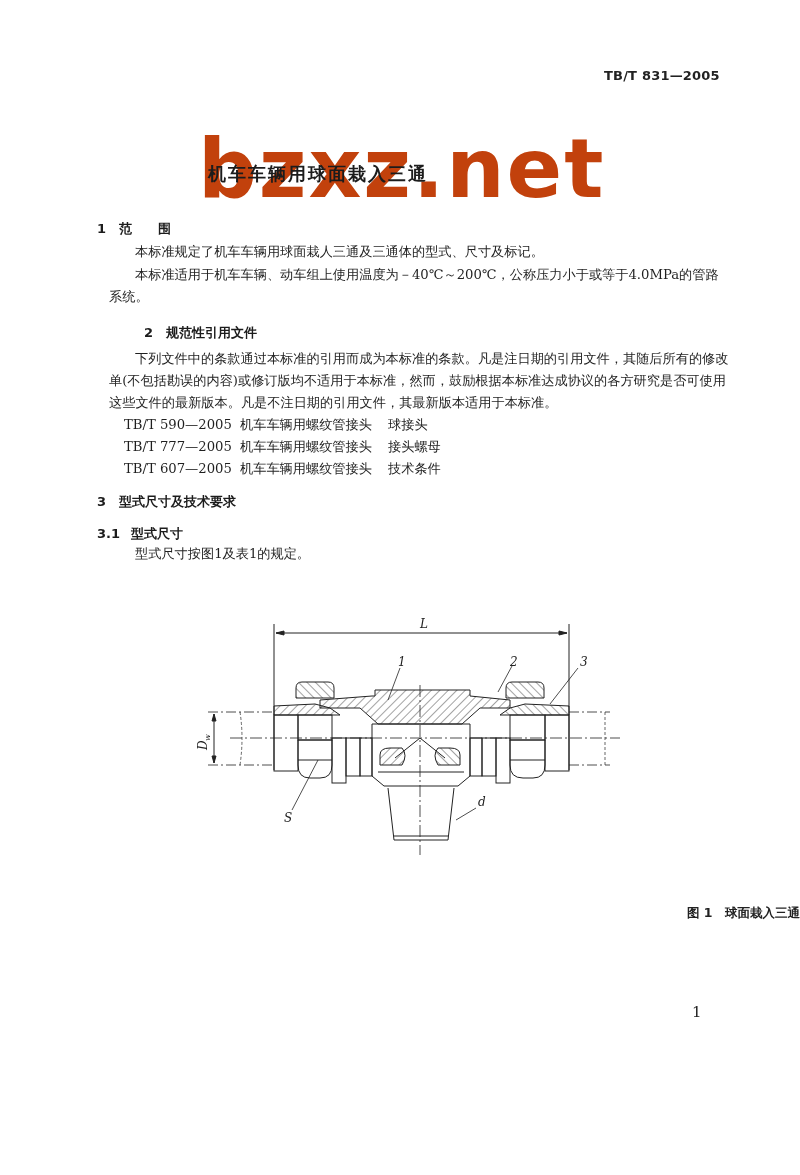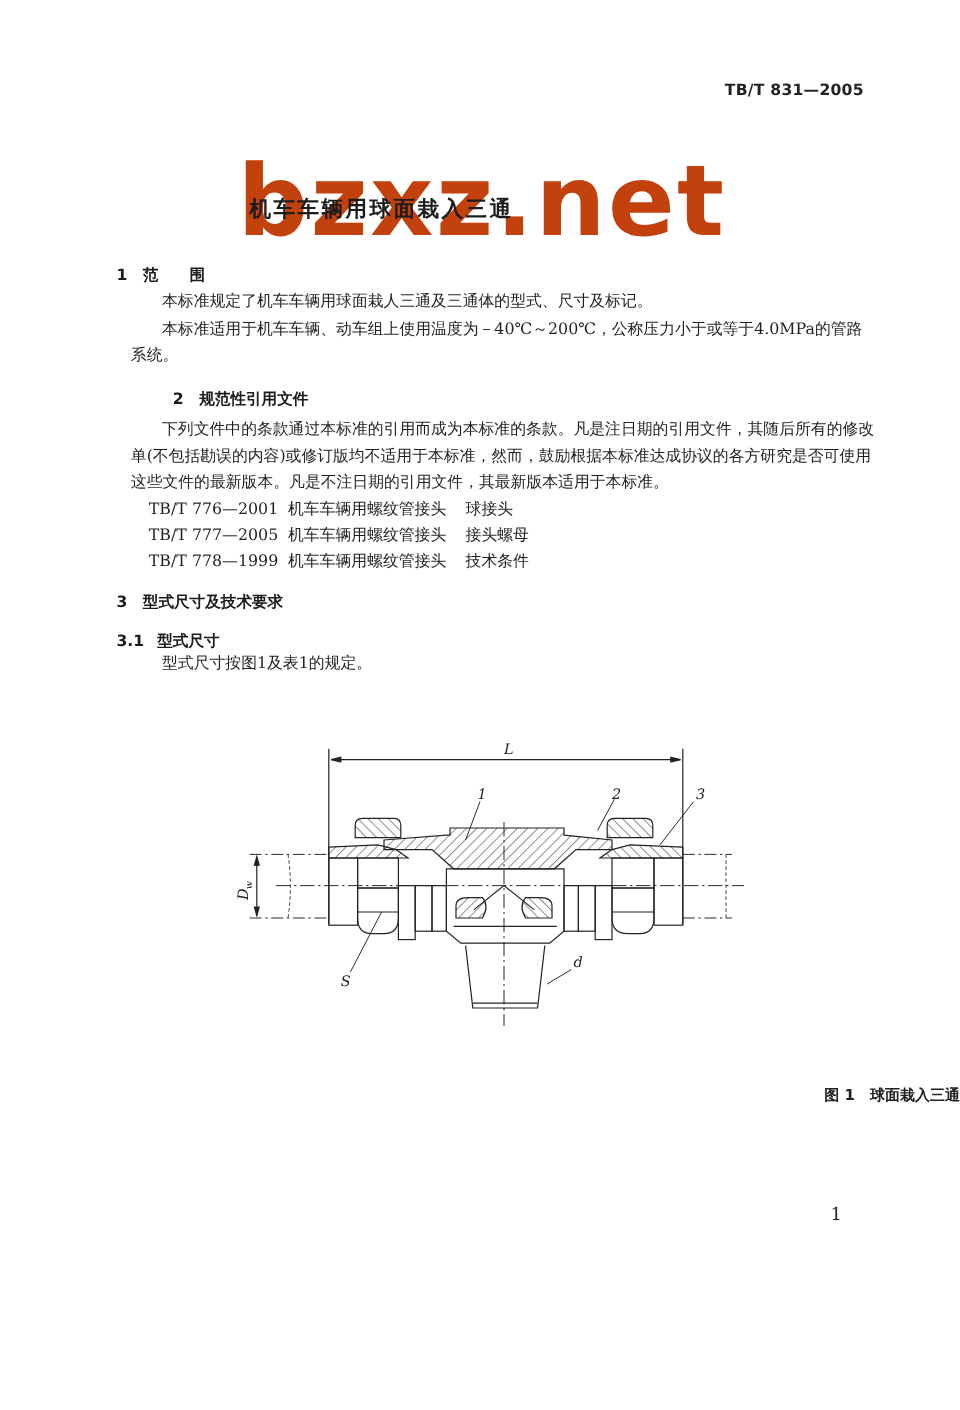--- a/index.html
+++ b/index.html
@@ -35,27 +35,27 @@
 </div>
 <div class="abs p indent" style="left:97px; top:241px; width:620px;">本标准规定了机车车辆用球面栽人三通及三通体的型式、尺寸及标记。</div>
 <div class="abs p indent" style="left:97px; top:264px; width:622px;">本标准适用于机车车辆、动车组上使用温度为－40℃～200℃，公称压力小于或等于4.0MPa的管路系统。</div>
 
 <div class="abs h1" style="left:99px; top:324px;margin-left:45px;">
   <span class="num">2</span><span>规范性引用文件</span>
 </div>
 <div class="abs p indent" style="left:97px; top:348px; width:622px;">下列文件中的条款通过本标准的引用而成为本标准的条款。凡是注日期的引用文件，其随后所有的修改单(不包括勘误的内容)或修订版均不适用于本标准，然而，鼓励根据本标准达成协议的各方研究是否可使用这些文件的最新版本。凡是不注日期的引用文件，其最新版本适用于本标准。</div>
 
 <div class="abs ref-row" style="left:124px; top:414px;">
-  <span class="ref-code">TB/T 776—2001</span><span class="ref-title1">机车车辆用螺纹管接头</span><span>球接头</span>
+  <span class="ref-code">TB/T 590—2005</span><span class="ref-title1">机车车辆用螺纹管接头</span><span>球接头</span>
 </div>
 <div class="abs ref-row" style="left:124px; top:436px;">
   <span class="ref-code">TB/T 777—2005</span><span class="ref-title1">机车车辆用螺纹管接头</span><span>接头螺母</span>
 </div>
 <div class="abs ref-row" style="left:124px; top:458px;">
-  <span class="ref-code">TB/T 778—1999</span><span class="ref-title1">机车车辆用螺纹管接头</span><span>技术条件</span>
+  <span class="ref-code">TB/T 607—2005</span><span class="ref-title1">机车车辆用螺纹管接头</span><span>技术条件</span>
 </div>
 
 <div class="abs h1" style="left:97px; top:493px;">
   <span class="num">3</span><span>型式尺寸及技术要求</span>
 </div>
 
 <div class="abs h1" style="left:97px; top:525px;">
   <span class="num" style="width:34px;">3.1</span><span>型式尺寸</span>
 </div>
 <div class="abs p" style="left:123px; top:543px;">型式尺寸按图1及表1的规定。</div>

